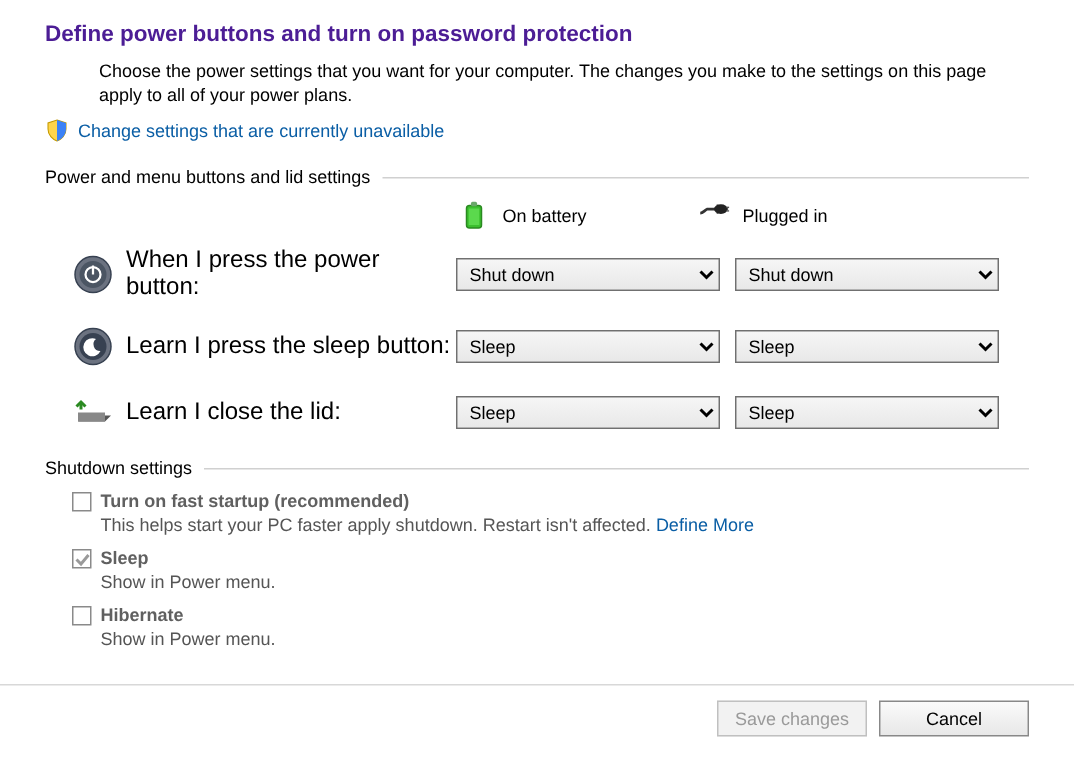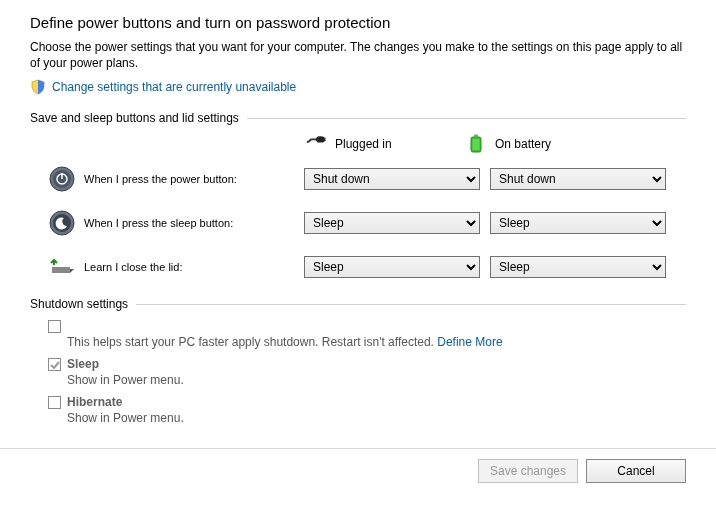--- a/index.html
+++ b/index.html
@@ -7,29 +7,30 @@
     margin: 0;
     padding: 12px 30px 60px 30px;
     font-family: "Segoe UI", Tahoma, sans-serif;
     font-size: 12px;
     color: #000;
     background: #fff;
     width: 716px;
     position: relative;
   }
   .page-title {
-    color: #000000;
+    color: #4c1d95;
     font-size: 15px;
-    font-weight: 400;
+    font-weight: 700;
     margin: 2px 0 8px 0;
   }
   .desc {
     font-size: 12px;
     margin-bottom: 8px;
     line-height: 1.35;
+    margin-left: 36px;
   }
   .link-row {
     display: flex;
     align-items: center;
     gap: 6px;
     margin-bottom: 16px;
   }
   .shield-icon { width:16px; height:16px; display:inline-block; }
   .link { color: #0a5ea5; cursor: pointer; }
   .section-label {
@@ -73,21 +74,21 @@
   .row-icon {
     width: 28px;
     height: 28px;
     display: flex;
     align-items: center;
     justify-content: center;
     margin-right: 8px;
   }
   .row-label {
     width: 220px;
-    font-size: 11px;
+    font-size: 16px;
   }
   select {
     width: 176px;
     height: 22px;
     font-size: 12px;
     font-family: inherit;
     border: 1px solid #707070;
     background: linear-gradient(#f6f6f6,#e8e8e8);
     padding: 0 4px;
   }
@@ -158,46 +159,46 @@
   <span class="shield-icon">
     <svg viewBox="0 0 16 16">
         <path d="M8 1 L14 3 V7 C14 11 11 14 8 15 C5 14 2 11 2 7 V3 Z" fill="#ffd54a" stroke="#c49a00" stroke-width="0.7"></path>
         <path d="M8 1 L8 15 C11 14 14 11 14 7 V3 Z" fill="#3b82f6"></path>
       </svg>
   </span>
   <span class="link">Change settings that are currently unavailable</span>
 </div>
 
 <div class="section-label">
-  <span>Save and sleep buttons and lid settings</span>
+  <span>Power and menu buttons and lid settings</span>
   <span class="line"></span>
 </div>
 
 <div class="cols-header">
+  <div class="col-head">
+    <span class="battery-icon">
+      <svg viewBox="0 0 22 22">
+          <rect x="6" y="4" width="10" height="15" rx="2" fill="#3bbf2e" stroke="#2a8a21"></rect>
+          <rect x="9" y="1.5" width="4" height="3" rx="1" fill="#6aa86a"></rect>
+          <rect x="7.5" y="6" width="7" height="11" fill="#5bd94d"></rect>
+        </svg>
+    </span>
+    <span>On battery</span>
+  </div>
   <div class="col-head">
     <span class="plug-icon">
       <svg viewBox="0 0 24 14">
           <path d="M2 10 C4 10 5 8 7 7 L15 7 L15 9 L20 7 L15 5 L15 7" fill="none" stroke="#333" stroke-width="2"></path>
           <ellipse cx="17" cy="7" rx="5" ry="3.5" fill="#222"></ellipse>
           <rect x="21" y="5.2" width="2" height="1" fill="#555"></rect>
           <rect x="21" y="7.8" width="2" height="1" fill="#555"></rect>
         </svg>
     </span>
     <span>Plugged in</span>
   </div>
-  <div class="col-head">
-    <span class="battery-icon">
-      <svg viewBox="0 0 22 22">
-          <rect x="6" y="4" width="10" height="15" rx="2" fill="#3bbf2e" stroke="#2a8a21"></rect>
-          <rect x="9" y="1.5" width="4" height="3" rx="1" fill="#6aa86a"></rect>
-          <rect x="7.5" y="6" width="7" height="11" fill="#5bd94d"></rect>
-        </svg>
-    </span>
-    <span>On battery</span>
-  </div>
 </div>
 
 <div class="row">
   <span class="row-icon">
     <svg viewBox="0 0 28 28">
         <circle cx="14" cy="14" r="12" fill="#6b7280" stroke="#374151" stroke-width="1"></circle>
         <circle cx="14" cy="14" r="9" fill="#4b5563"></circle>
         <circle cx="14" cy="14" r="5" fill="none" stroke="#fff" stroke-width="1.5"></circle>
         <line x1="14" y1="8" x2="14" y2="14" stroke="#fff" stroke-width="1.5"></line>
       </svg>
@@ -208,21 +209,21 @@
 </div>
 
 <div class="row">
   <span class="row-icon">
     <svg viewBox="0 0 28 28">
         <circle cx="14" cy="14" r="12" fill="#6b7280" stroke="#374151"></circle>
         <circle cx="14" cy="14" r="9" fill="#374151"></circle>
         <path d="M16 9 A6 6 0 1 0 19 17 A4.5 4.5 0 0 1 16 9 Z" fill="#fff"></path>
       </svg>
   </span>
-  <span class="row-label">When I press the sleep button:</span>
+  <span class="row-label">Learn I press the sleep button:</span>
   <select><option>Do nothing</option><option selected="">Sleep</option><option>Hibernate</option><option>Shut down</option></select>
   <select><option>Do nothing</option><option selected="">Sleep</option><option>Hibernate</option><option>Shut down</option></select>
 </div>
 
 <div class="row">
   <span class="row-icon">
     <svg viewBox="0 0 28 28">
         <path d="M4 20 L22 20 L26 16 L8 16 Z" fill="#555"></path>
         <path d="M4 20 L22 20 L22 14 L4 14 Z" fill="#888"></path>
         <path d="M6 12 L6 8" stroke="#2a8a21" stroke-width="2"></path>
@@ -235,20 +236,21 @@
 </div>
 
 <div class="section-label">
   <span>Shutdown settings</span>
   <span class="line"></span>
 </div>
 
 <div class="shutdown-list">
   <div class="ck-row">
     <span class="fake-check"></span>
+    <span class="ck-label">Turn on fast startup (recommended)</span>
   </div>
   <div class="ck-desc">
     <span>This helps start your PC faster apply shutdown. Restart isn't affected. </span><span class="link">Define More</span>
   </div>
 
   <div class="ck-row">
     <span class="fake-check">
         <svg viewBox="0 0 10 10">
           <path d="M1 5 L4 8 L9 2" fill="none" stroke="#9a9a9a" stroke-width="2"></path>
         </svg>

